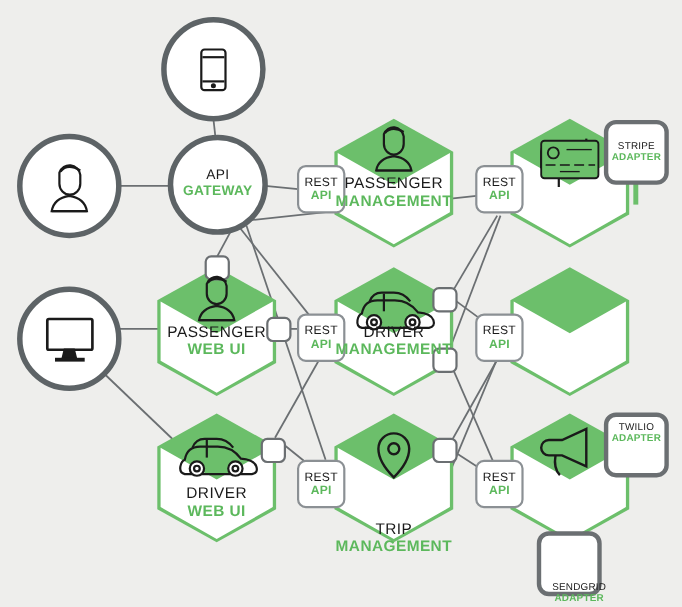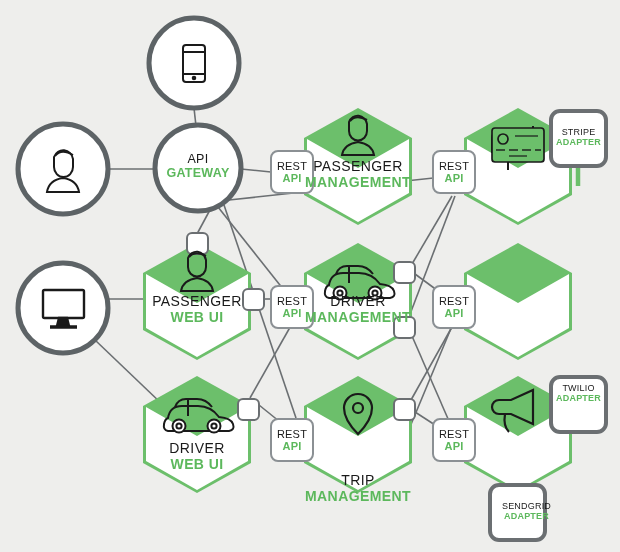--- a/index.html
+++ b/index.html
@@ -300,18 +300,18 @@
   </div>
 
   <div class="lbl adapter-label" style="left:551px;top:127px;width:55px;">
     <div class="t-black">STRIPE</div>
     <div class="t-green">ADAPTER</div>
   </div>
   <div class="lbl adapter-label" style="left:551px;top:383px;width:55px;">
     <div class="t-black">TWILIO</div>
     <div class="t-green">ADAPTER</div>
   </div>
-  <div class="lbl adapter-label" style="left:488px;top:501px;width:77px;text-align:center;">
+  <div class="lbl adapter-label" style="left:488px;top:528px;width:77px;text-align:center;">
     <div class="t-black">SENDGRID</div>
     <div class="t-green">ADAPTER</div>
   </div>
 
 </div>
 
 </body></html>

